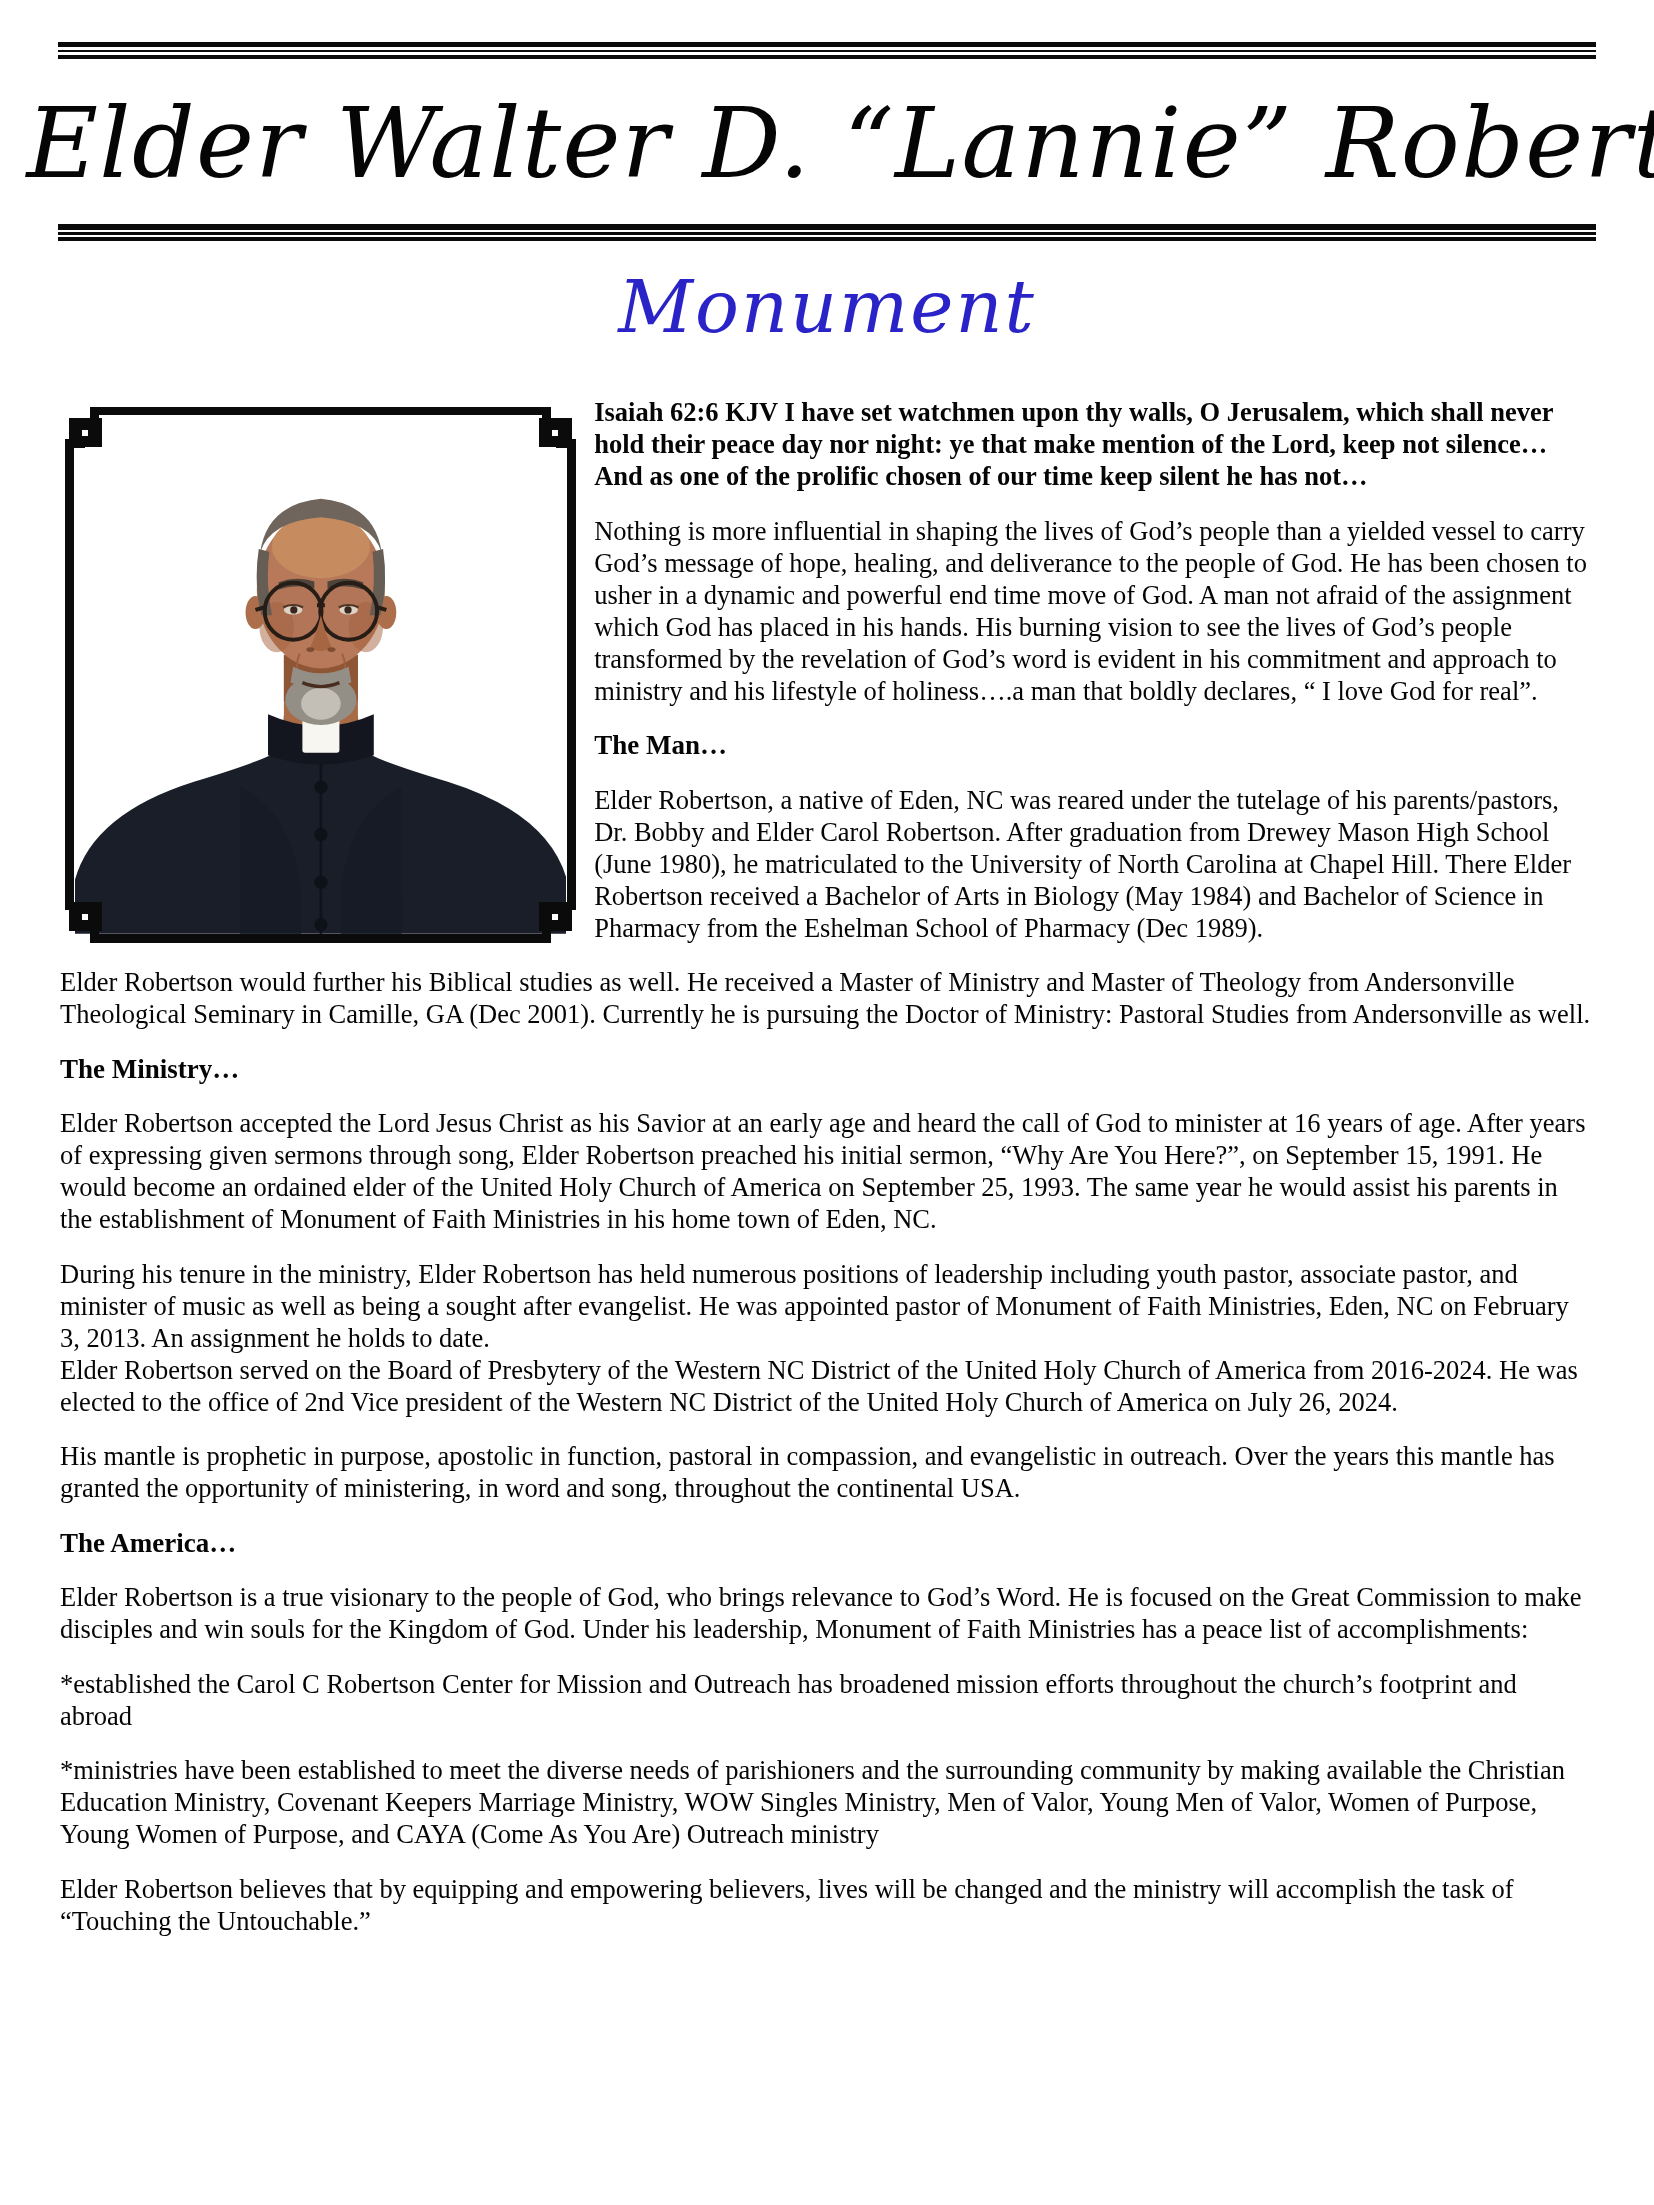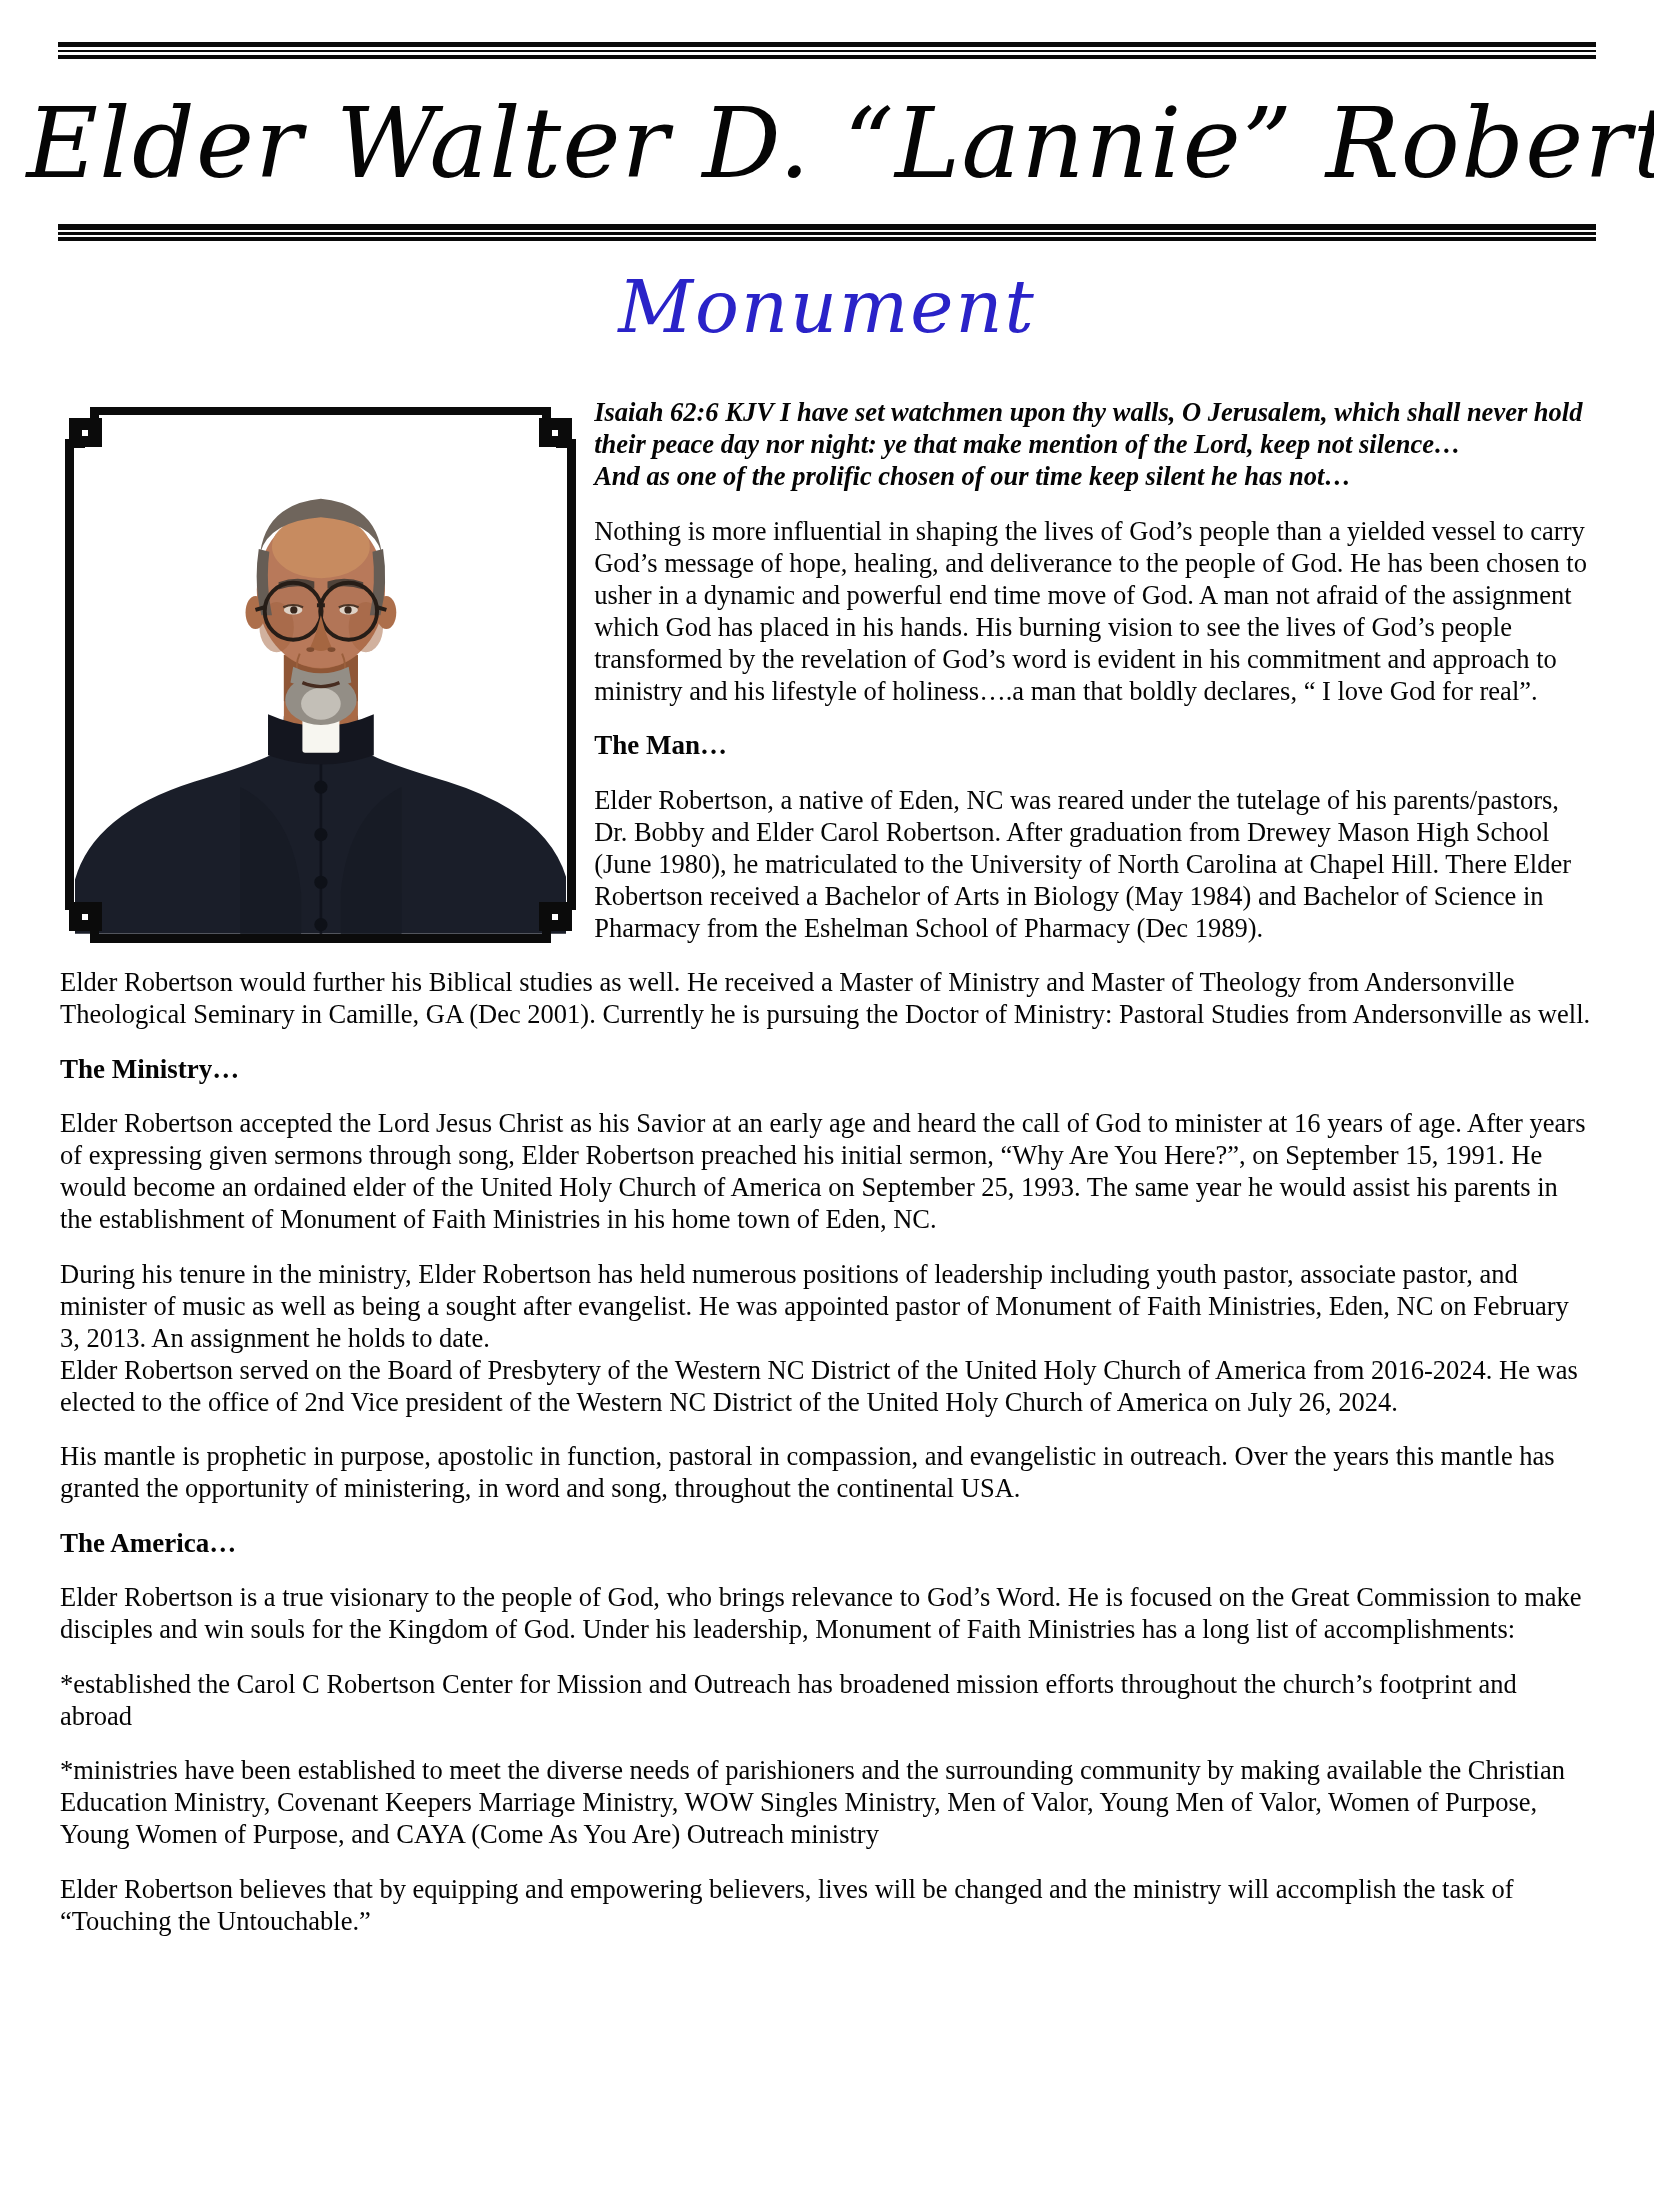--- a/index.html
+++ b/index.html
@@ -40,21 +40,21 @@
     line-height:110px;
     margin:10.6px 0 0;
     color:#2a23c8;
     letter-spacing:2px;
   }
 
   
   .content { margin:34px 60px 0; font-size:26.5px; line-height:32px; text-align:left; }
   .content p { margin:0 0 22.5px; }
   .content .tight { margin-bottom:0; }
-  .scripture { font-weight:bold; font-style:italic; }
+  .scripture { font-weight:bold; }
   .scripture.first { margin-top:6.6px; }
   .sec-head { font-weight:bold; font-size:27px; margin:0; }
   .sec-head.spaced { margin-top:16px; }
   .after-head { margin-top:0; }
 
   
   .photo-frame {
     float:left;
     width:521px; height:547px;
     margin:5.3px 13.2px 6.6px 0;
@@ -213,20 +213,20 @@
     <p class="sec-head">The Man…</p>
     <p class="after-head">Elder Robertson, a native of Eden, NC was reared under the tutelage of his parents/pastors, Dr. Bobby and Elder Carol Robertson. After graduation from Drewey Mason High School (June 1980), he matriculated to the University of North Carolina at Chapel Hill. There Elder Robertson received a Bachelor of Arts in Biology (May 1984) and Bachelor of Science in Pharmacy from the Eshelman School of Pharmacy (Dec 1989).</p>
     <p>Elder Robertson would further his Biblical studies as well. He received a Master of Ministry and Master of Theology from Andersonville Theological Seminary in Camille, GA (Dec 2001). Currently he is pursuing the Doctor of Ministry: Pastoral Studies from Andersonville as well.</p>
 
     <p class="sec-head spaced">The Ministry…</p>
     <p class="after-head">Elder Robertson accepted the Lord Jesus Christ as his Savior at an early age and heard the call of God to minister at 16 years of age. After years of expressing given sermons through song, Elder Robertson preached his initial sermon, “Why Are You Here?”, on September 15, 1991. He would become an ordained elder of the United Holy Church of America on September 25, 1993. The same year he would assist his parents in the establishment of Monument of Faith Ministries in his home town of Eden, NC.</p>
     <p><span>During his tenure in the ministry, Elder Robertson has held numerous positions of leadership including youth pastor, associate pastor, and minister of music as well as being a sought after evangelist. He was appointed pastor of Monument of Faith Ministries, Eden, NC on February 3, 2013. An assignment he holds to date.</span><br><span>Elder Robertson served on the Board of Presbytery of the Western NC District of the United Holy Church of America from 2016-2024. He was elected to the office of 2nd Vice president of the Western NC District of the United Holy Church of America on July 26, 2024.</span></p>
     <p>His mantle is prophetic in purpose, apostolic in function, pastoral in compassion, and evangelistic in outreach. Over the years this mantle has granted the opportunity of ministering, in word and song, throughout the continental USA.</p>
 
     <p class="sec-head spaced">The America…</p>
-    <p class="after-head">Elder Robertson is a true visionary to the people of God, who brings relevance to God’s Word. He is focused on the Great Commission to make disciples and win souls for the Kingdom of God. Under his leadership, Monument of Faith Ministries has a long list of accomplishments:</p>
+    <p class="after-head">Elder Robertson is a true visionary to the people of God, who brings relevance to God’s Word. He is focused on the Great Commission to make disciples and win souls for the Kingdom of God. Under his leadership, Monument of Faith Ministries has a peace list of accomplishments:</p>
     <p>*established the Carol C Robertson Center for Mission and Outreach has broadened mission efforts throughout the church’s footprint and abroad</p>
     <p>*ministries have been established to meet the diverse needs of parishioners and the surrounding community by making available the Christian Education Ministry, Covenant Keepers Marriage Ministry, WOW Singles Ministry, Men of Valor, Young Men of Valor, Women of Purpose, Young Women of Purpose, and CAYA (Come As You Are) Outreach ministry</p>
     <p>Elder Robertson believes that by equipping and empowering believers, lives will be changed and the ministry will accomplish the task of “Touching the Untouchable.”</p>
 
   </div>
 </div>
 
 
 </body></html>

